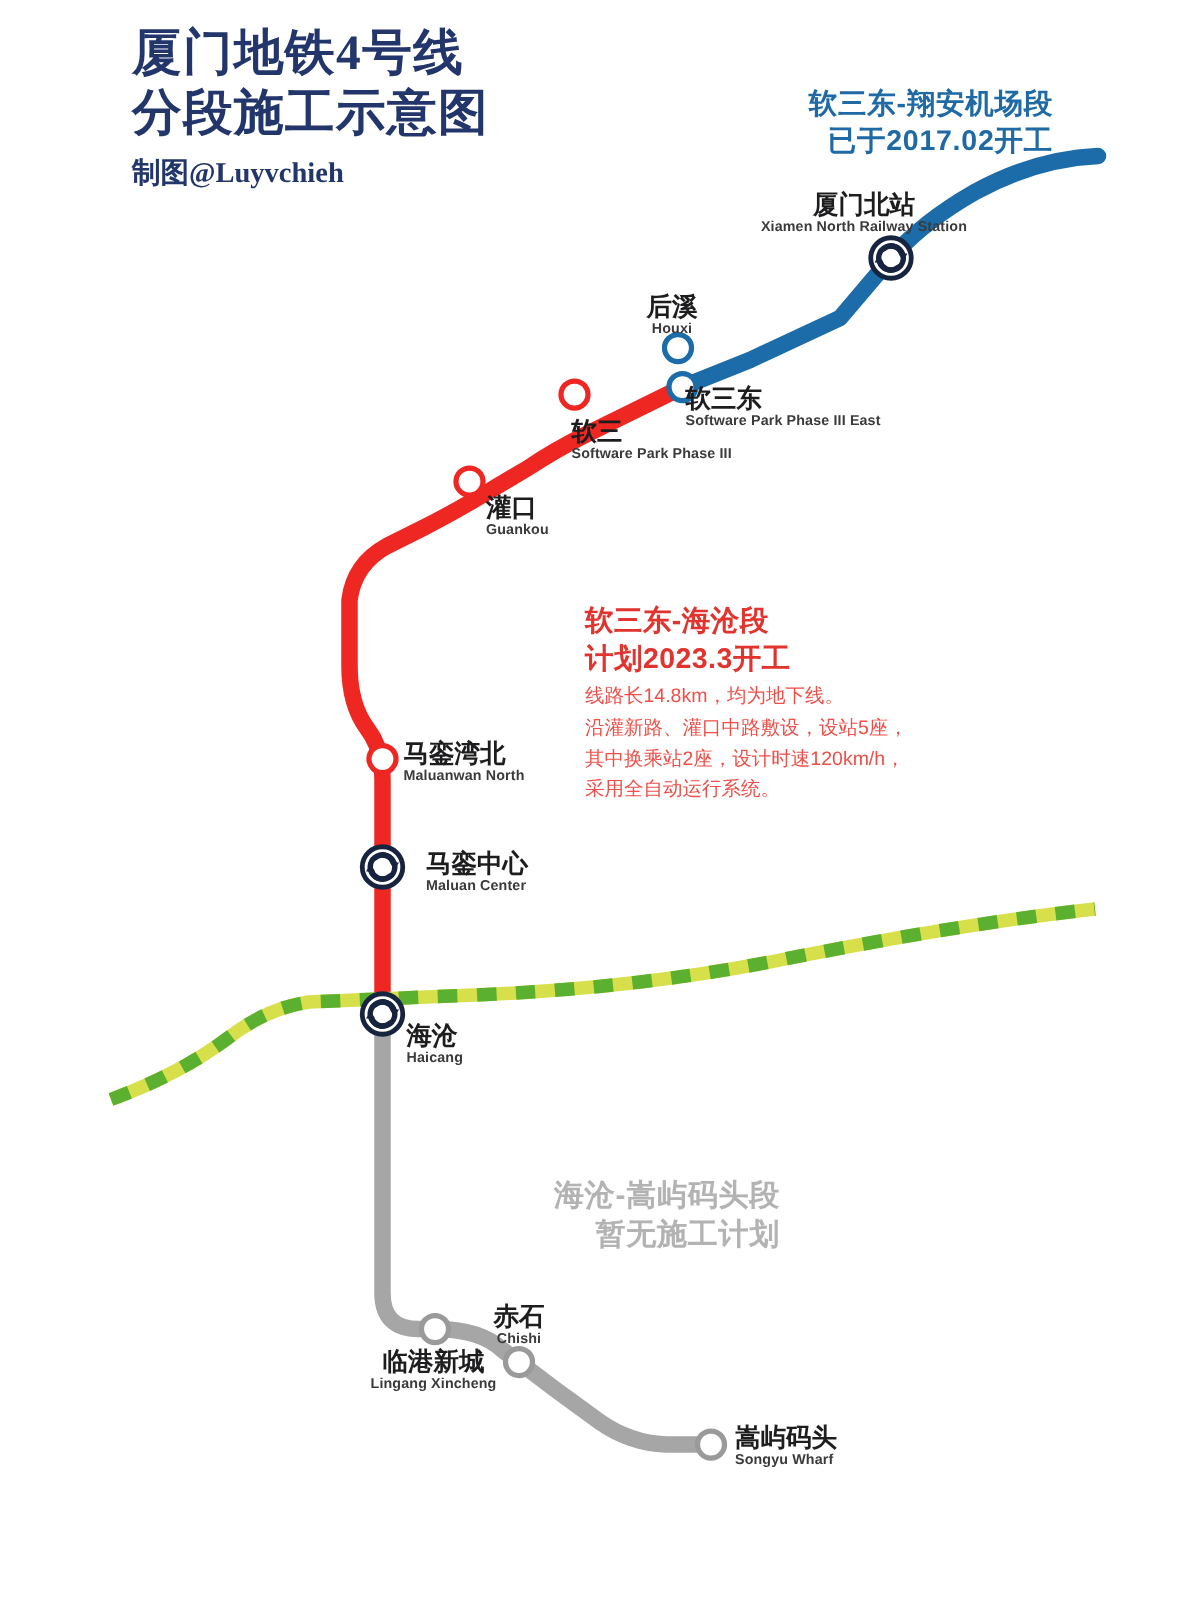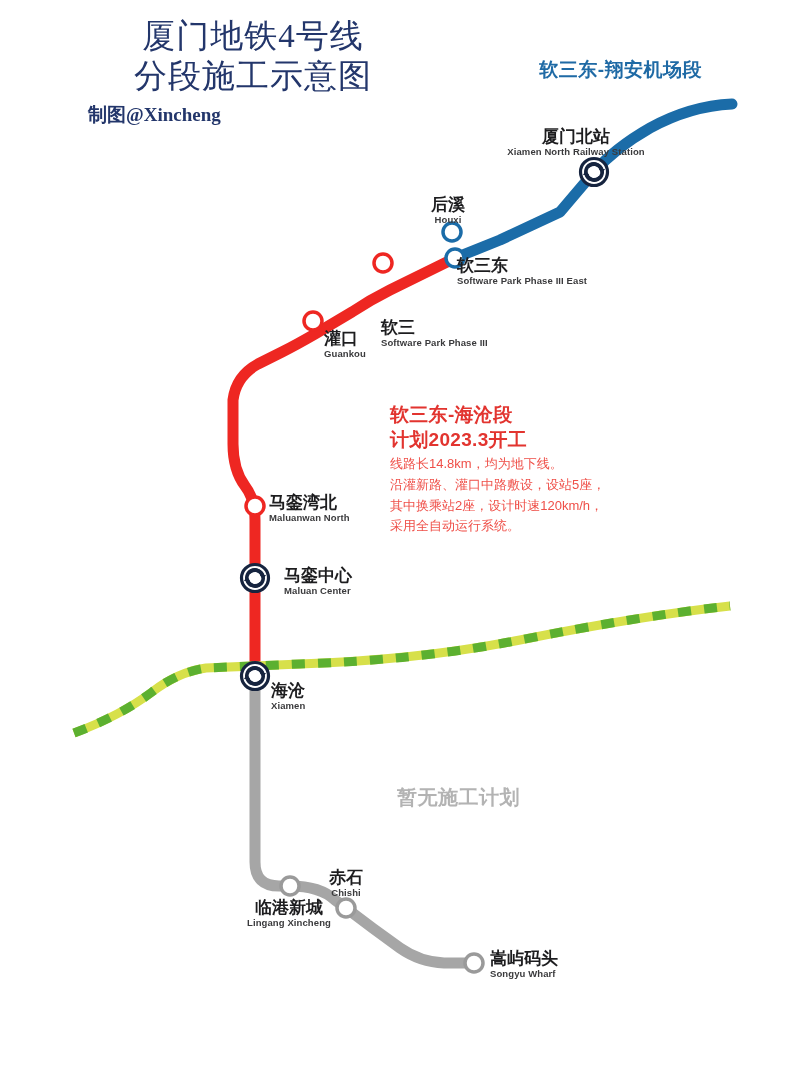--- a/index.html
+++ b/index.html
@@ -28,27 +28,26 @@
 
   
   .title-block {
     position: absolute;
     left: 88px;
     top: 16px;
     width: 330px;
   }
   .title-line {
     font-family: "Liberation Serif", "DejaVu Serif", serif;
-    font-weight: normal;
+    font-weight: bold;
     font-size: 33px;
     letter-spacing: 1px;
     color: #23366b;
     line-height: 1.22;
     white-space: nowrap;
-    text-align: center;
   }
   .title-credit {
     font-family: "Liberation Serif", "DejaVu Serif", serif;
     font-weight: bold;
     font-size: 19px;
     color: #23366b;
     margin-top: 5px;
     white-space: nowrap;
   }
 
@@ -194,57 +193,59 @@
       <path d="M 250 670 a 8 8 0 1 1 -2.4 8.6" fill="none" stroke="#16243f" stroke-width="3.6" stroke-linecap="round"></path>
       <path d="M 260 682 a 8 8 0 1 1 2.4 -8.6" fill="none" stroke="#16243f" stroke-width="3.6" stroke-linecap="round"></path>
       <path d="M 247 674 l -3 5 l 6 0 z" fill="#16243f"></path>
       <path d="M 263 678 l 3 -5 l -6 0 z" fill="#16243f"></path>
     </g>
   </svg>
 
   <div class="title-block">
     <div class="title-line">厦门地铁4号线</div>
     <div class="title-line">分段施工示意图</div>
-    <div class="title-credit">制图@Xincheng</div>
+    <div class="title-credit">制图@Luyvchieh</div>
   </div>
 
   <div class="section-note" id="note-blue">
     <div class="sn-line">软三东-翔安机场段</div>
+    <div class="sn-line">已于2017.02开工</div>
   </div>
 
   <div id="note-red">
     <div class="rn-head">软三东-海沧段</div>
     <div class="rn-head">计划2023.3开工</div>
     <div class="rn-body">线路长14.8km，均为地下线。</div>
     <div class="rn-body">沿灌新路、灌口中路敷设，设站5座，</div>
     <div class="rn-body">其中换乘站2座，设计时速120km/h，</div>
     <div class="rn-body">采用全自动运行系统。</div>
   </div>
 
   <div class="section-note" id="note-grey">
+    <div class="sn-line">海沧-嵩屿码头段</div>
     <div class="sn-line">暂无施工计划</div>
   </div>
 
 
   <div class="station-label align-center" style="left:441px; top:128px; width:270px;">
     <span class="st-cn">厦门北站</span>
     <span class="st-en">Xiamen North Railway Station</span>
   </div>
 
   <div class="station-label align-center" style="left:398px; top:196px; width:100px;">
     <span class="st-cn">后溪</span>
     <span class="st-en">Houxi</span>
   </div>
 
   <div class="station-label align-left" style="left:457px; top:257px;">
     <span class="st-cn">软三东</span>
     <span class="st-en">Software Park Phase III East</span>
   </div>
 
-  <div class="station-label align-left" style="left:381px; top:279px;margin-top:40px;">
+  <div class="station-label align-left" style="left:381px; top:279px;">
     <span class="st-cn">软三</span>
     <span class="st-en">Software Park Phase III</span>
   </div>
 
   <div class="station-label align-left" style="left:324px; top:330px;">
     <span class="st-cn">灌口</span>
     <span class="st-en">Guankou</span>
   </div>
 
   <div class="station-label align-left" style="left:269px; top:494px;">
@@ -252,21 +253,21 @@
     <span class="st-en">Maluanwan North</span>
   </div>
 
   <div class="station-label align-left" style="left:272px; top:567px;margin-left:12px;">
     <span class="st-cn">马銮中心</span>
     <span class="st-en">Maluan Center</span>
   </div>
 
   <div class="station-label align-left" style="left:271px; top:682px;">
     <span class="st-cn">海沧</span>
-    <span class="st-en">Xiamen</span>
+    <span class="st-en">Haicang</span>
   </div>
 
   <div class="station-label align-center" style="left:209px; top:899px; width:160px;">
     <span class="st-cn">临港新城</span>
     <span class="st-en">Lingang Xincheng</span>
   </div>
 
   <div class="station-label align-center" style="left:306px; top:869px; width:80px;">
     <span class="st-cn">赤石</span>
     <span class="st-en">Chishi</span>

